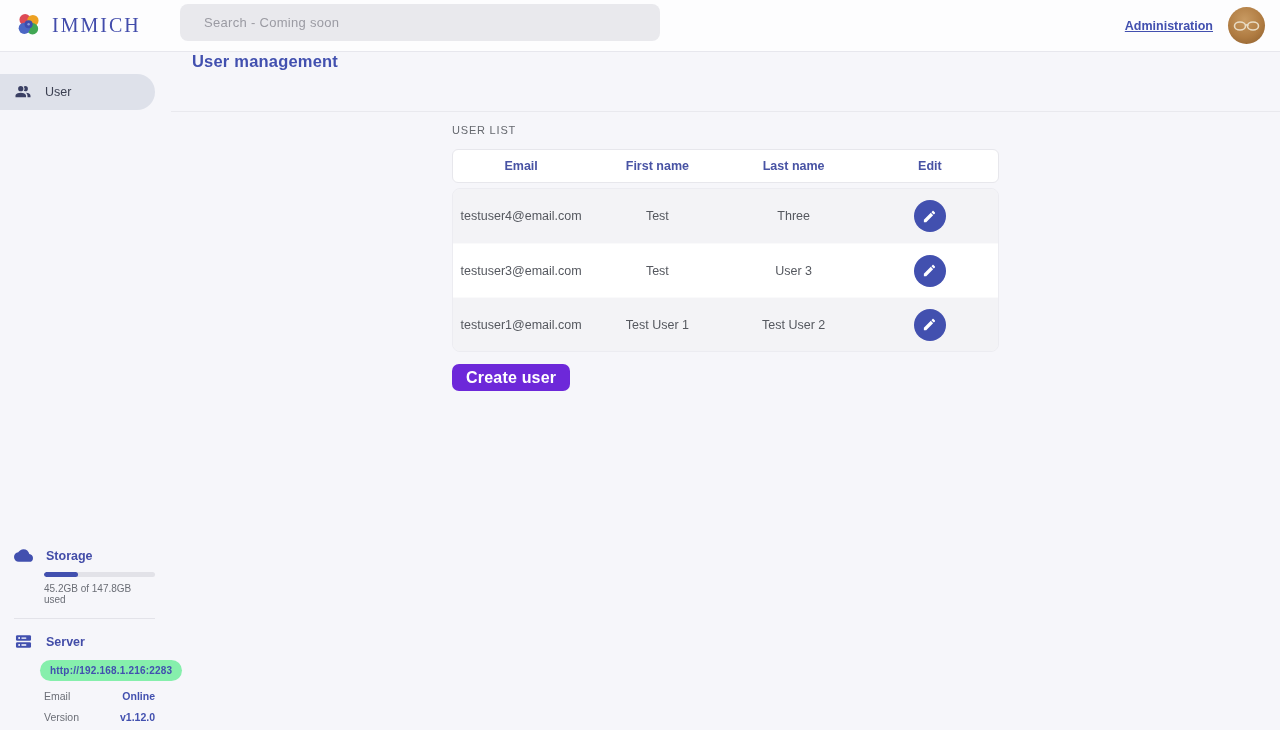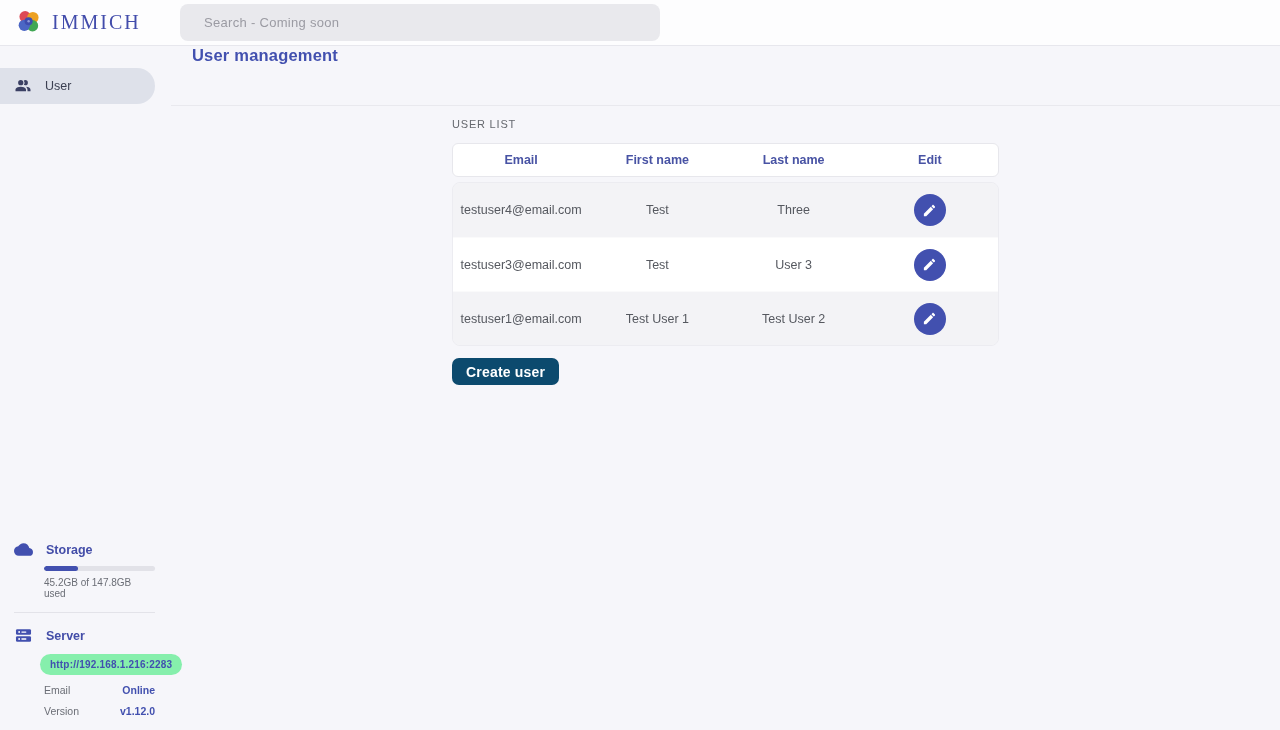--- a/index.html
+++ b/index.html
@@ -7,21 +7,21 @@
   body {
     font-family:"Liberation Sans", sans-serif;
     background:#f6f6fa;
     color:#55585f;
     overflow:hidden;
   }
 
   
   .topbar {
     position:relative;
-    height:46px;
+    height:52px;
     background:#fdfdfe;
     border-bottom:1px solid #e7e7ed;
     display:flex;
     align-items:center;
     z-index:5;
   }
   .brand { display:flex; align-items:center; gap:9px; padding-left:15px; }
   .brand-name {
     font-family:"Liberation Serif", serif;
     font-size:20px;
@@ -139,23 +139,23 @@
   .edit-cell { display:flex; justify-content:center; }
   .edit-btn {
     width:32px; height:32px; border-radius:50%;
     background:#4250af; border:none;
     display:flex; align-items:center; justify-content:center;
     cursor:pointer;
   }
   .create-btn {
     margin-top:12px;
     height:27px; padding:0 14px;
-    background:#0c4a6e; color:#fff;
+    background:#6d28d9; color:#fff;
     border:none; border-radius:7px;
-    font-size:14px; font-weight:700;
+    font-size:16px; font-weight:700;
     font-family:"Liberation Sans", sans-serif;
     letter-spacing:.2px;
     cursor:pointer;
   }
 </style>
 </head>
 <body>
 
 <header class="topbar">
   <div class="brand">
@@ -167,20 +167,30 @@
         <circle cx="12" cy="21" r="7.3" fill="#4b66c4"></circle>
         <circle cx="17.5" cy="15.8" r="5.2" fill="#3e4dae"></circle>
         <circle cx="17.5" cy="15.8" r="1.6" fill="#8e9bd8"></circle>
       </svg>
     </span>
     <span class="brand-name">IMMICH</span>
   </div>
 
   <input class="search-input" type="text" placeholder="Search - Coming soon" style="">
 
+  <div class="topbar-right">
+    <a class="admin-link">Administration</a>
+    <div class="avatar">
+      <svg width="30" height="14" viewBox="0 0 30 14">
+        <ellipse cx="8" cy="7" rx="5.5" ry="4" fill="none" stroke="#e9dcc4" stroke-width="1.6"></ellipse>
+        <ellipse cx="21" cy="7" rx="5.5" ry="4" fill="none" stroke="#e9dcc4" stroke-width="1.6"></ellipse>
+        <path d="M13.5 6.5 Q15 5 16.5 6.5" fill="none" stroke="#e9dcc4" stroke-width="1.4"></path>
+      </svg>
+    </div>
+  </div>
 </header>
 
 <div class="layout">
 
   <aside class="sidebar">
     <div class="nav-item">
       <span style="display:flex;">
         <svg width="18" height="18" viewBox="0 0 24 24" fill="#3a3f63">
           <path d="M16 17v2H2v-2s0-4 7-4 7 4 7 4m-3.5-9.5A3.5 3.5 0 1 0 9 11a3.5 3.5 0 0 0 3.5-3.5m3.44 5.5A5.32 5.32 0 0 1 18 17v2h4v-2s0-3.63-6.06-4M15 4a3.39 3.39 0 0 0-1.93.59 5 5 0 0 1 0 5.82A3.39 3.39 0 0 0 15 11a3.5 3.5 0 0 0 0-7Z"></path>
         </svg>

